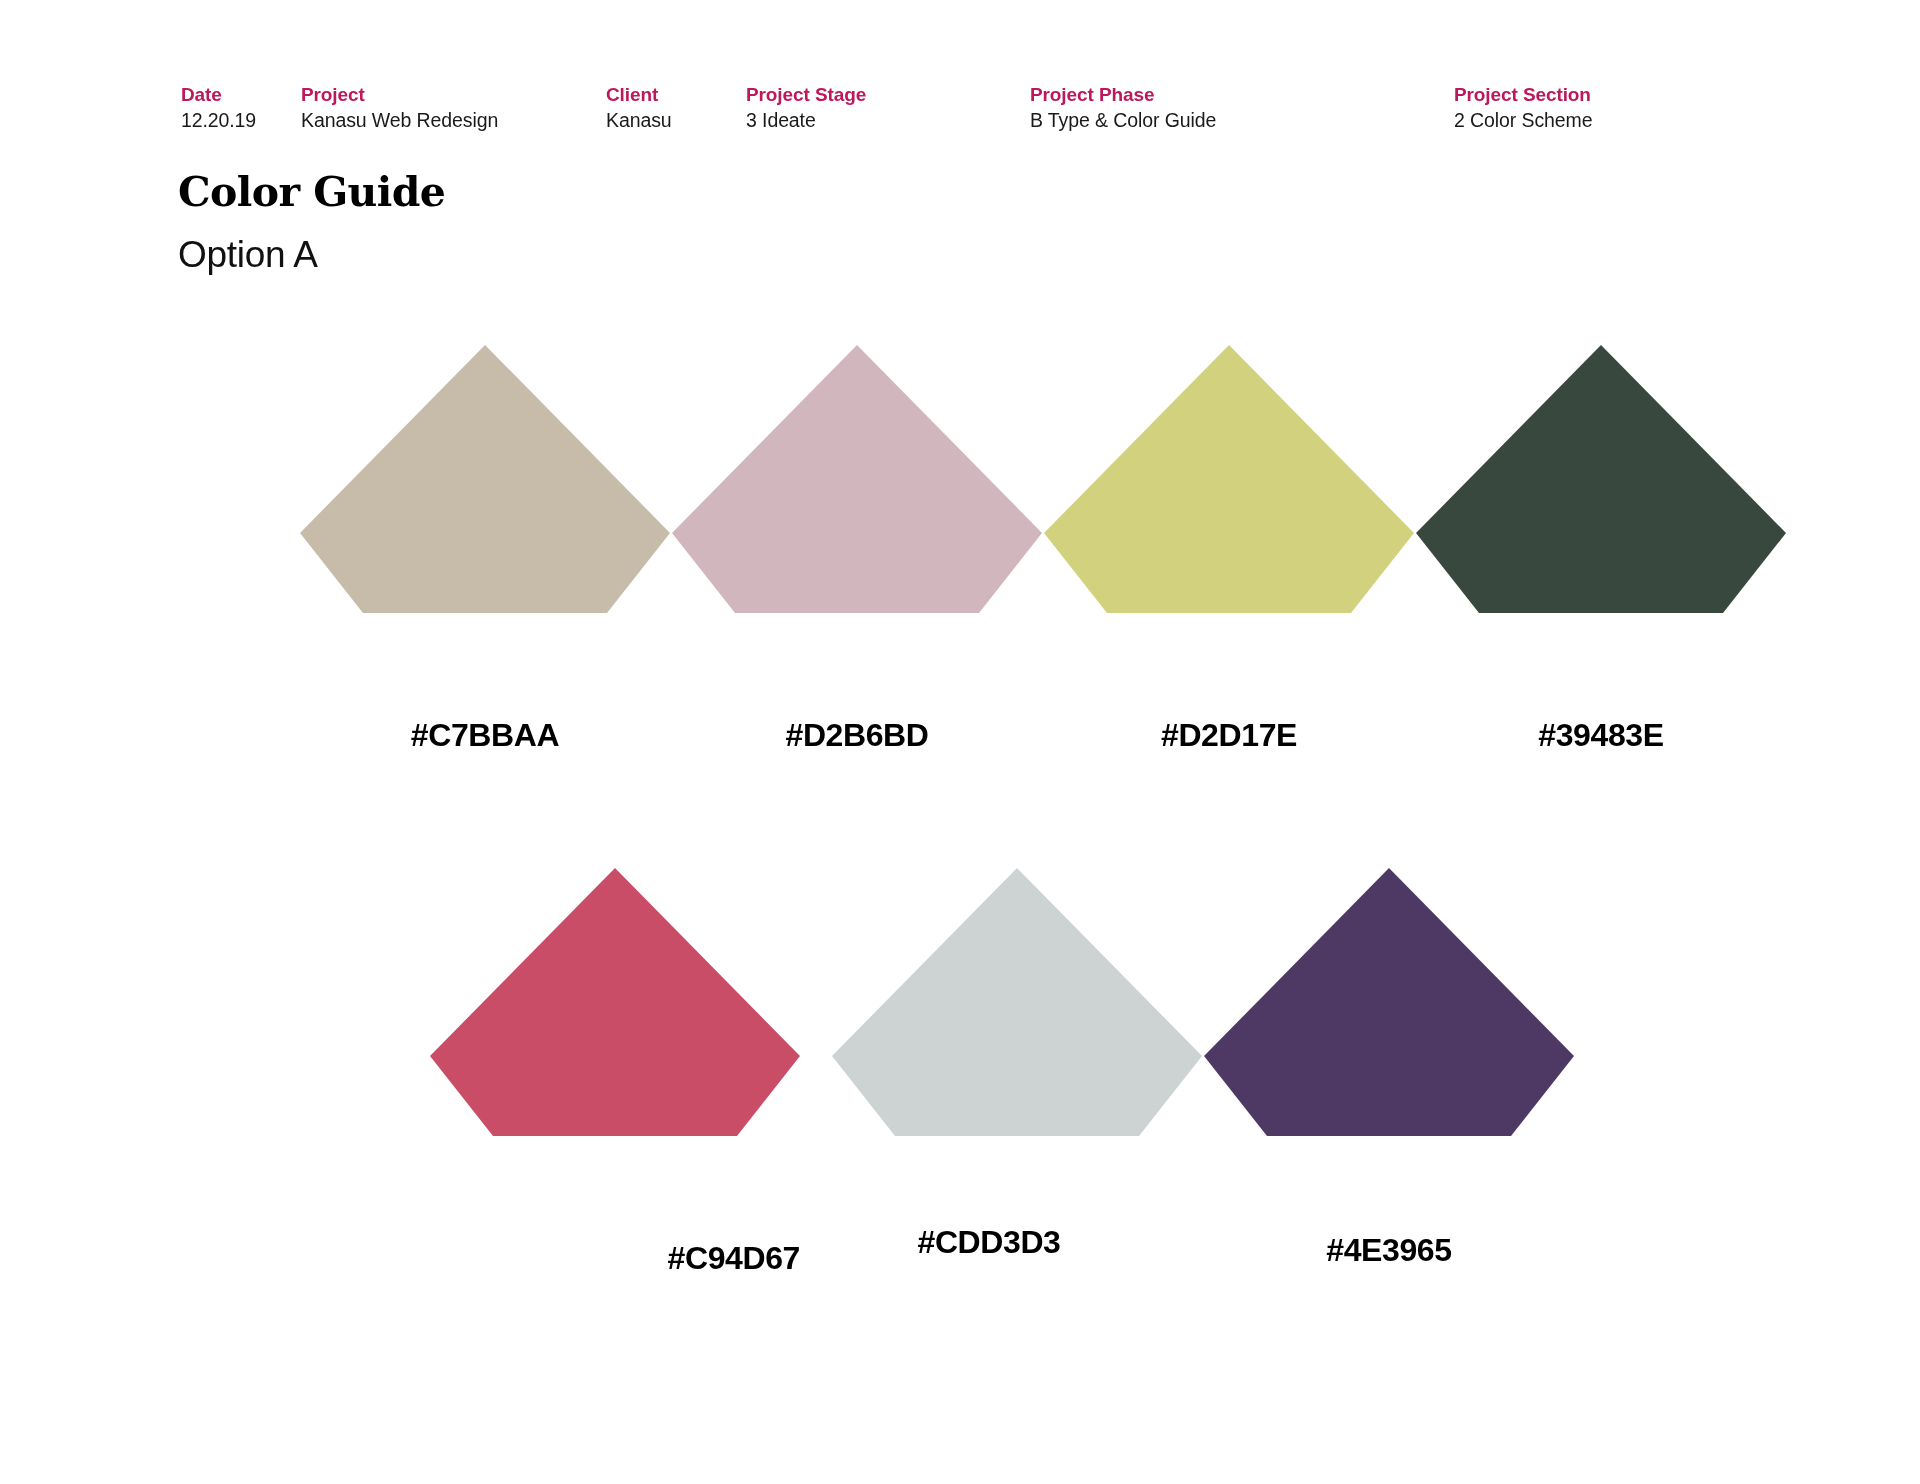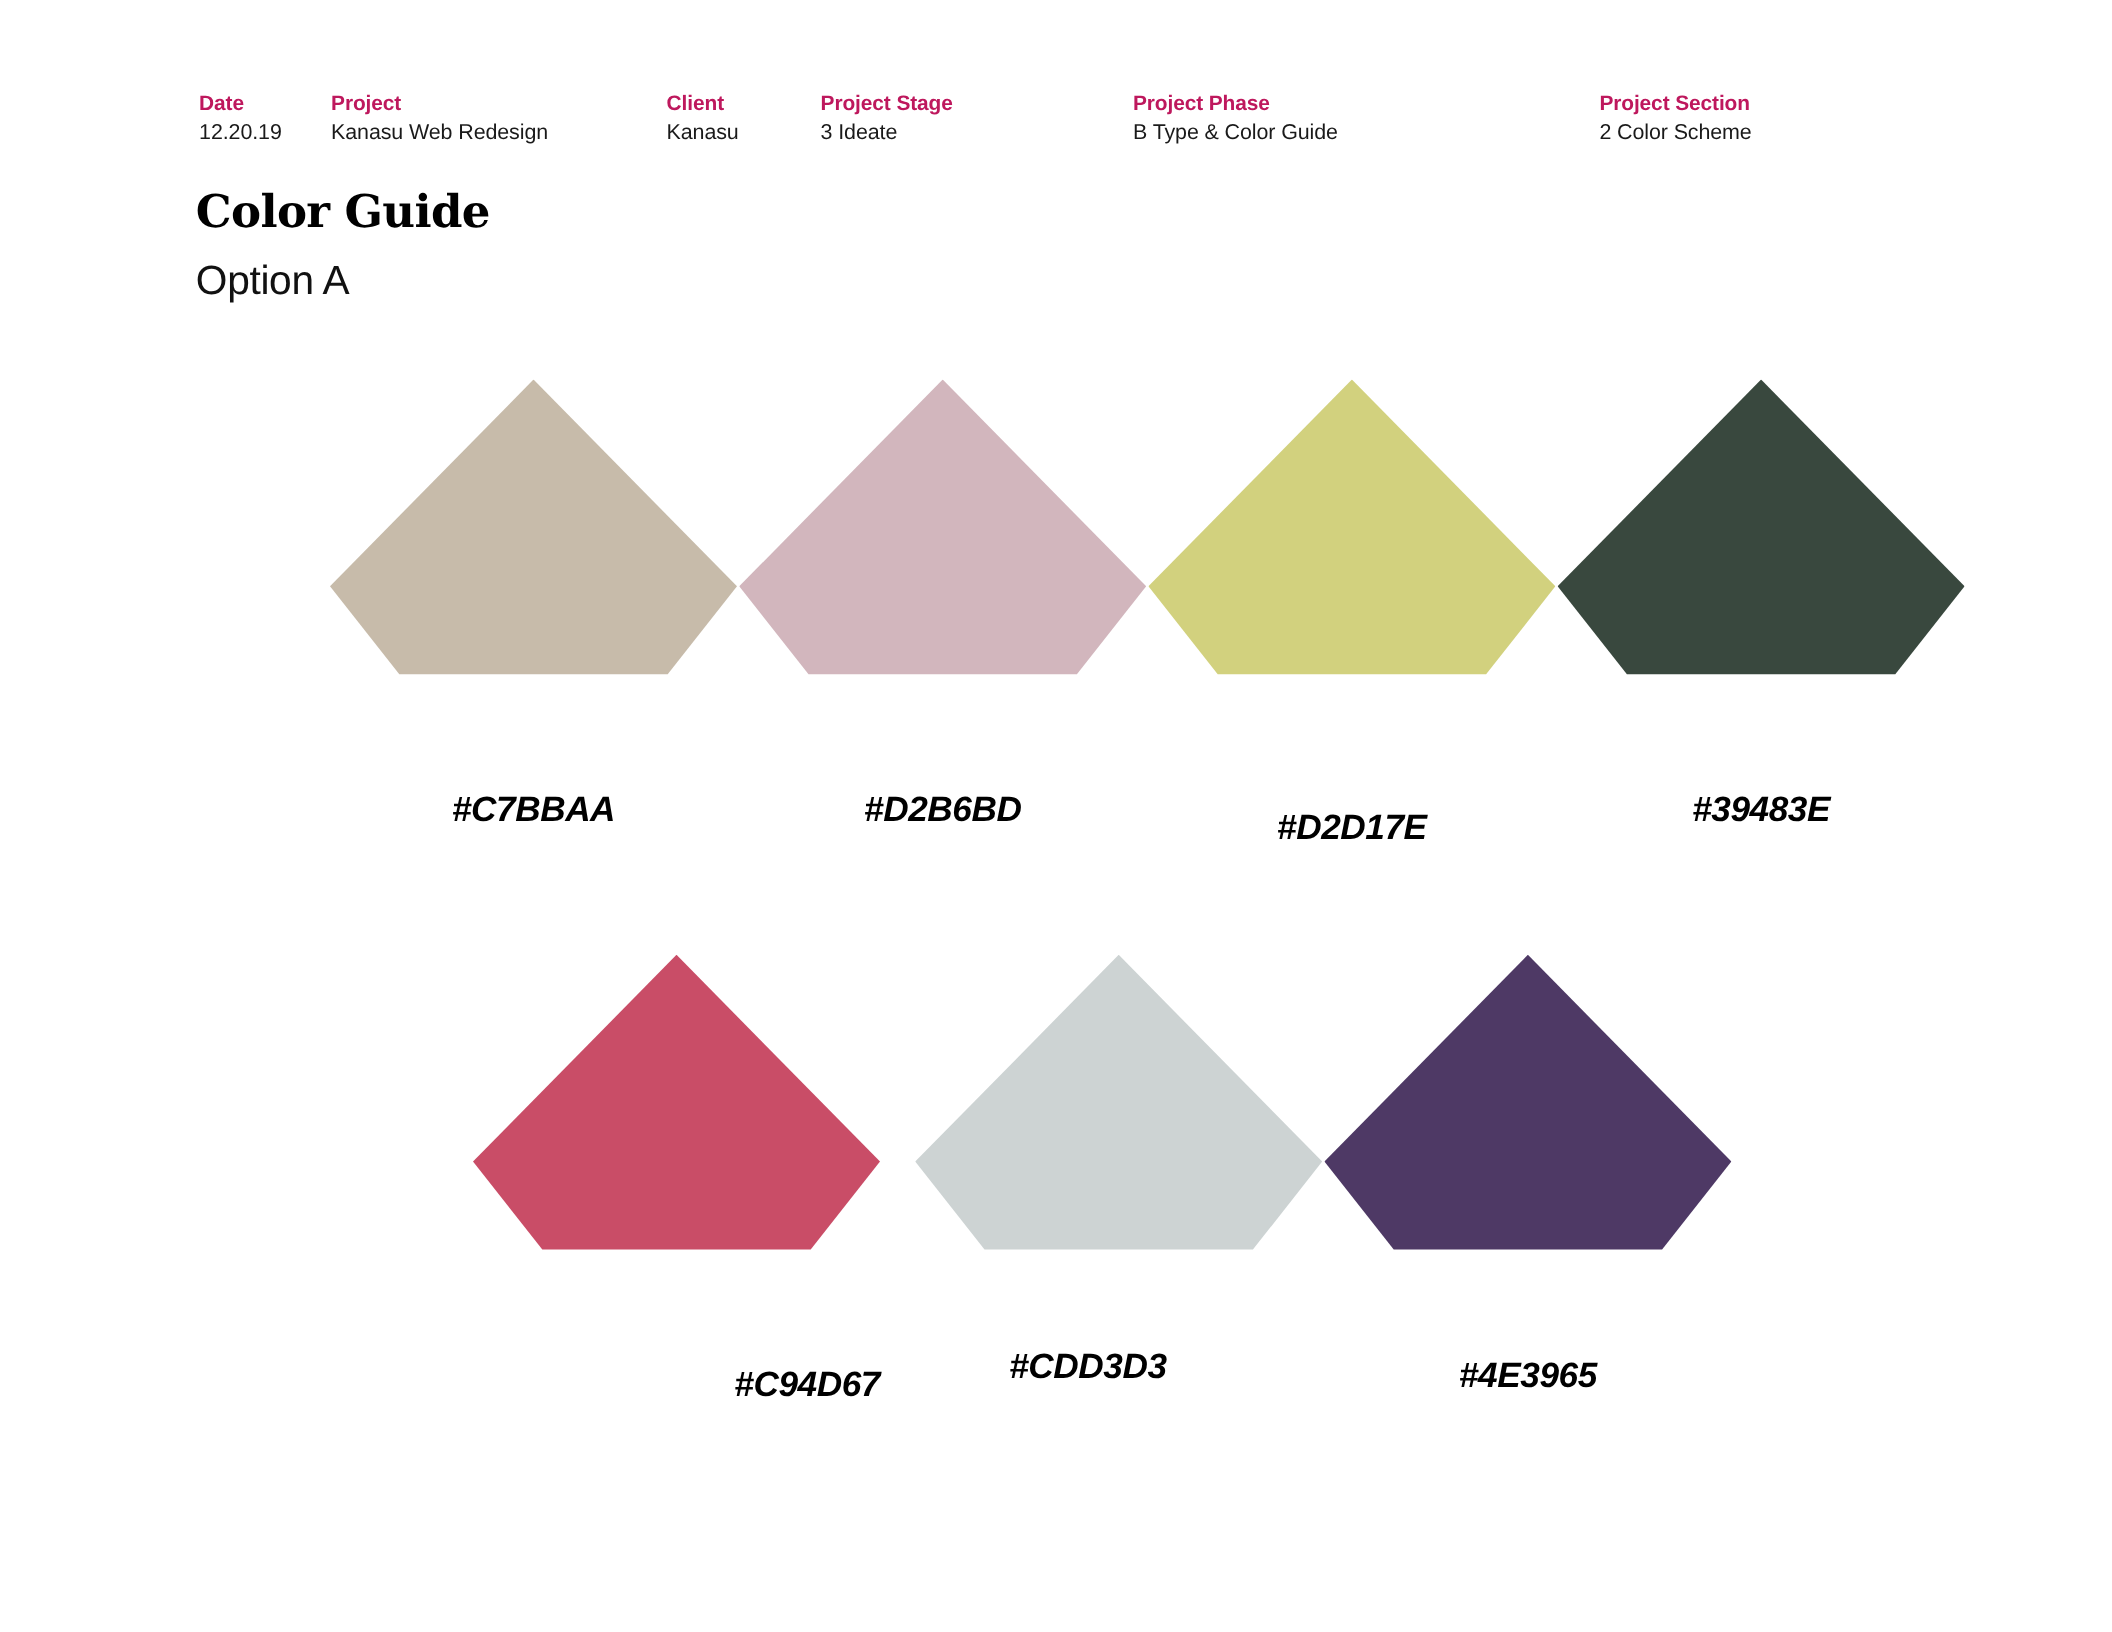--- a/index.html
+++ b/index.html
@@ -103,21 +103,20 @@
     left: 0;
     width: 370px;
     text-align: center;
     font-family: "Liberation Sans", sans-serif;
     font-size: 32px;
     font-weight: 700;
     color: #000000;
     letter-spacing: -0.4px;
     line-height: 38px;
     white-space: nowrap;
-    font-style: italic;
   }
   .swatch-label.shift-left {
     left: -28px;
   }
 </style>
 </head>
 <body>
 
 <div class="meta-strip">
 
@@ -169,21 +168,21 @@
     <svg class="swatch-shape" viewBox="0 0 370 360" preserveAspectRatio="none">
       <polygon points="185,0 370,188 307,268 63,268 0,188" fill="#D2B6BD"></polygon>
     </svg>
     <div class="swatch-label" style="top:371px;">#D2B6BD</div>
   </div>
 
   <div class="swatch" style="left:1044px; top:345px;">
     <svg class="swatch-shape" viewBox="0 0 370 360" preserveAspectRatio="none">
       <polygon points="185,0 370,188 307,268 63,268 0,188" fill="#D2D17E"></polygon>
     </svg>
-    <div class="swatch-label" style="top:388px;">#D2D17E</div>
+    <div class="swatch-label" style="top:371px;">#D2D17E</div>
   </div>
 
   <div class="swatch" style="left:1416px; top:345px;">
     <svg class="swatch-shape" viewBox="0 0 370 360" preserveAspectRatio="none">
       <polygon points="185,0 370,188 307,268 63,268 0,188" fill="#39483E"></polygon>
     </svg>
     <div class="swatch-label" style="top:371px;">#39483E</div>
   </div>
 
   <div class="swatch" style="left:430px; top:868px;">

